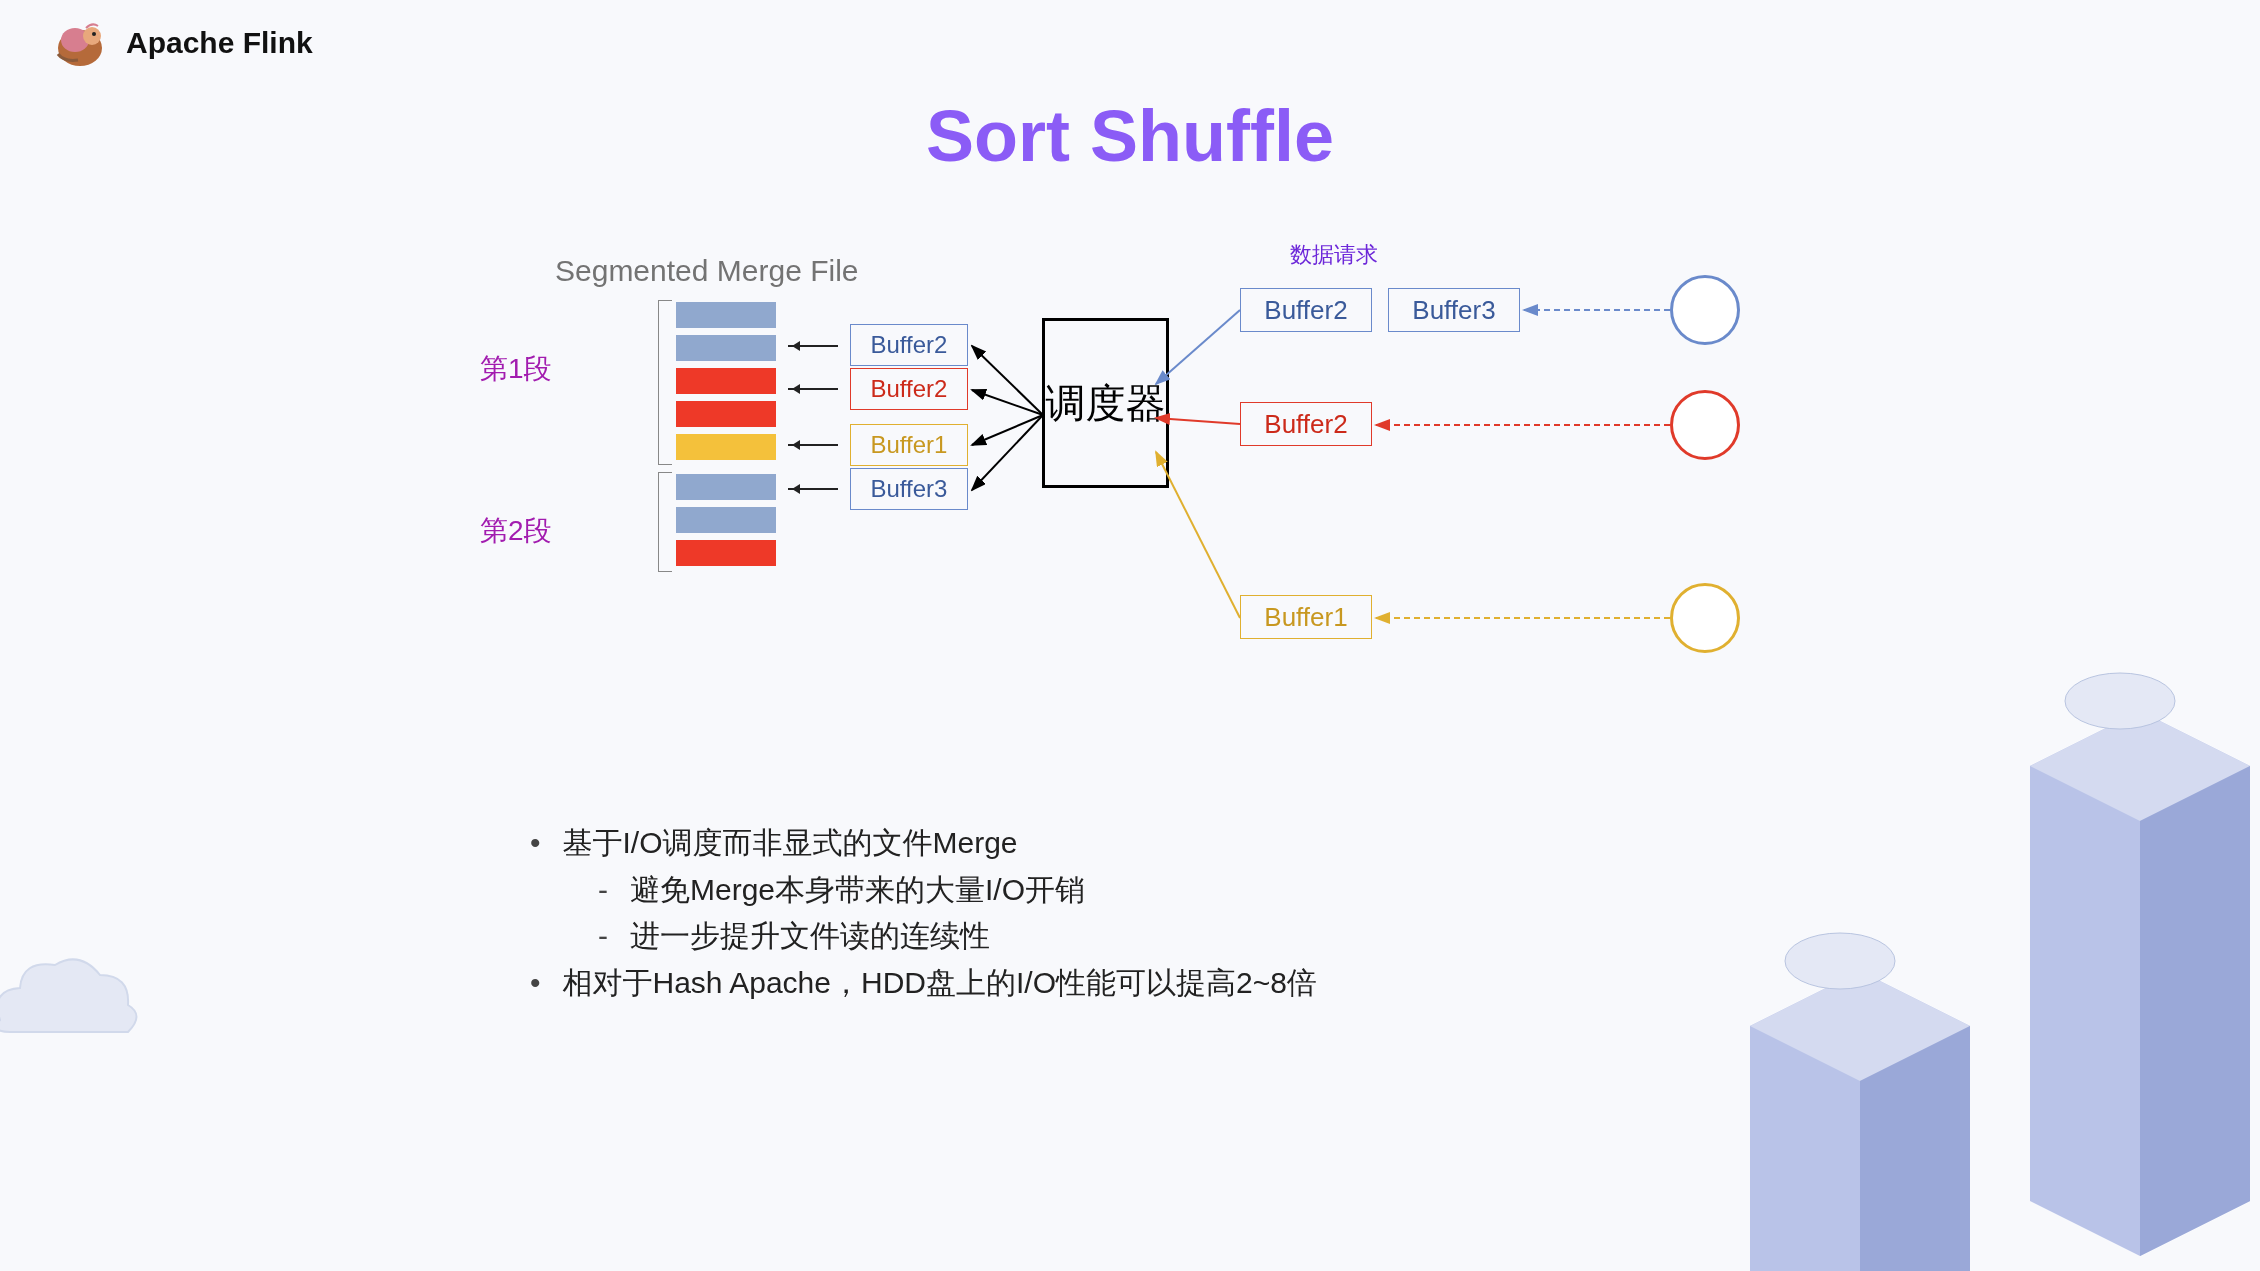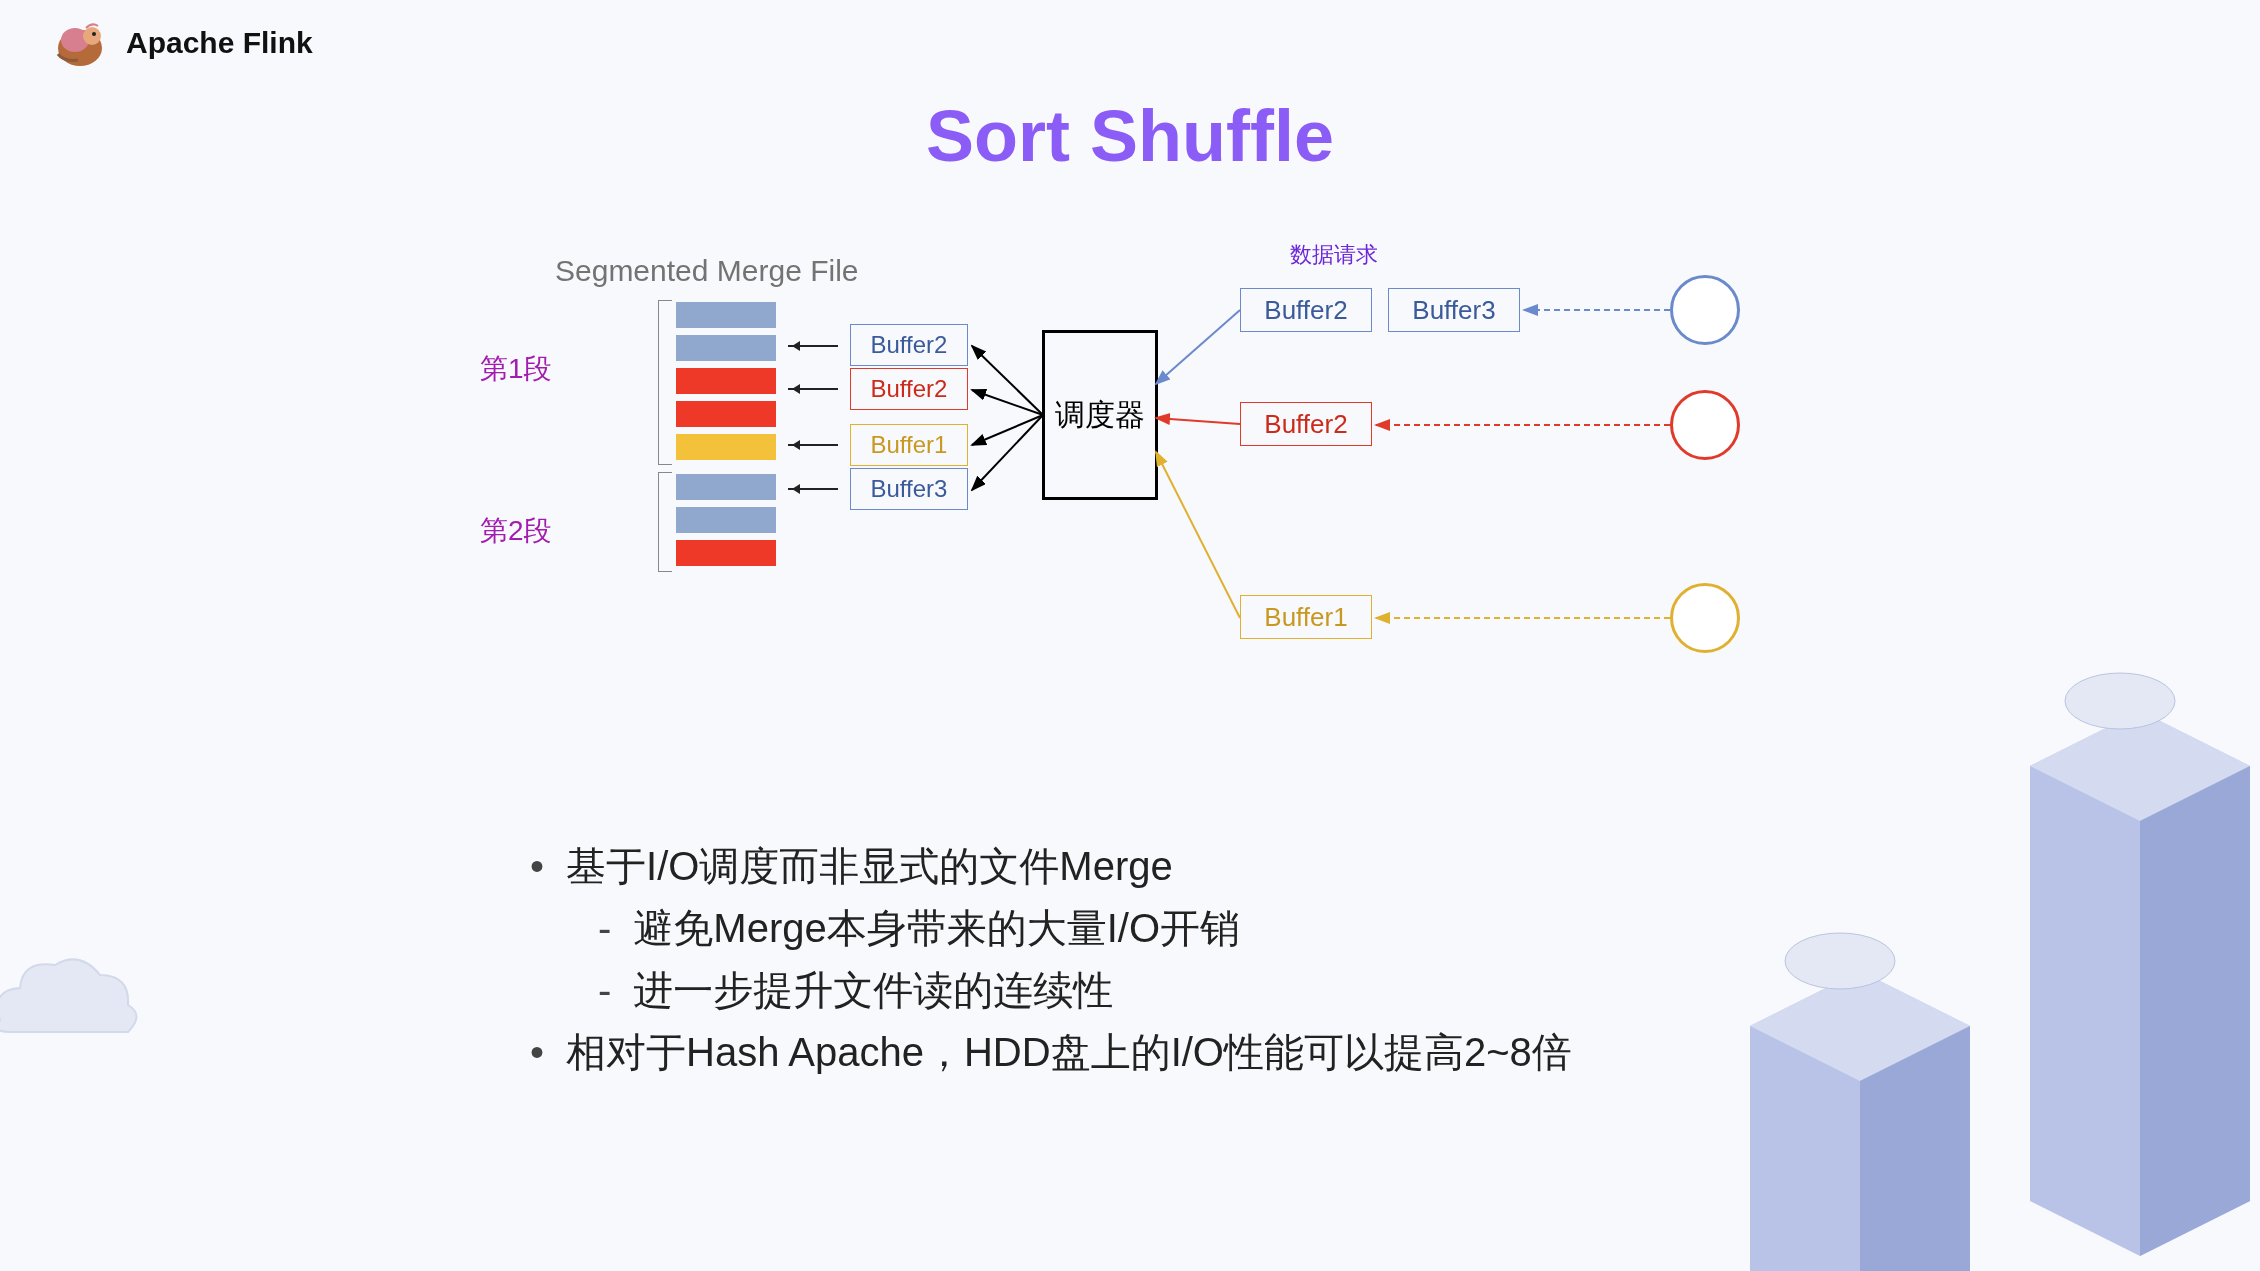--- a/index.html
+++ b/index.html
@@ -99,28 +99,28 @@
   border: 1.5px solid;
   display: flex;
   align-items: center;
   justify-content: center;
   font-size: 26px;
   background: #f8f9fc;
 }
 .scheduler {
   position: absolute;
   left: 562px;
-  top: 80px;
-  width: 116px;
+  top: 68px;
+  width: 127px;
   height: 170px;
   border: 3px solid #000;
   display: flex;
   align-items: center;
   justify-content: center;
-  font-size: 30px;
+  font-size: 40px;
   text-align: center;
   line-height: 1.2;
   background: #f8f9fc;
 }
 .data-req {
   position: absolute;
   top: -10px;
   left: 810px;
   font-size: 22px;
   color: #6d28d9;
@@ -131,24 +131,23 @@
   width: 70px;
   height: 70px;
   border-radius: 50%;
   background: #fff;
   border: 3px solid;
 }
 .bullets {
   position: absolute;
   top: 820px;
   left: 530px;
-  font-size: 40px;
+  font-size: 30px;
   color: #222;
   line-height: 1.55;
-  margin-top: 15px;
 }
 .bullets ul { list-style: none; }
 .dot::before { content: "•"; margin-right: 22px; color: #444; }
 .dash { padding-left: 68px; }
 .dash::before { content: "-"; margin-right: 22px; color: #444; }
 .deco-cloud {
   position: absolute;
   opacity: 0.6;
 }
 .deco-server {

